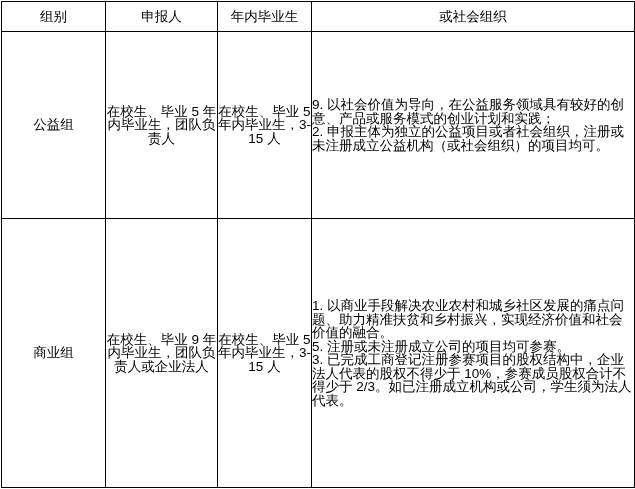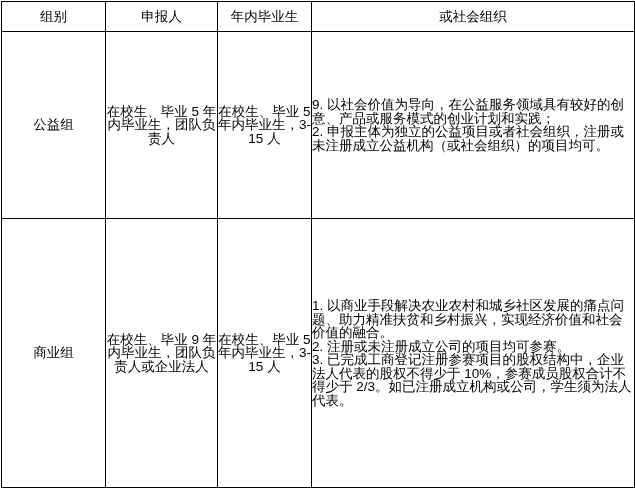--- a/index.html
+++ b/index.html
@@ -100,19 +100,19 @@
           <p>9. 以社会价值为导向，在公益服务领域具有较好的创意、产品或服务模式的创业计划和实践；</p>
           <p>2. 申报主体为独立的公益项目或者社会组织，注册或未注册成立公益机构（或社会组织）的项目均可。</p>
         </td>
       </tr>
       <tr class="row-business">
         <td class="cell-group">商业组</td>
         <td class="cell-center">在校生、毕业 9 年内毕业生，团队负责人或企业法人</td>
         <td class="cell-center-narrow">在校生、毕业 5 年内毕业生，3-15 人</td>
         <td class="cell-cond">
           <p>1. 以商业手段解决农业农村和城乡社区发展的痛点问题、助力精准扶贫和乡村振兴，实现经济价值和社会价值的融合。</p>
-          <p>2. 注册或未注册成立公司的项目均可参赛。</p>
+          <p>5. 注册或未注册成立公司的项目均可参赛。</p>
           <p>3. 已完成工商登记注册参赛项目的股权结构中，企业法人代表的股权不得少于 10%，参赛成员股权合计不得少于 2/3。如已注册成立机构或公司，学生须为法人代表。</p>
         </td>
       </tr>
     </tbody>
   </table>
 </div>
 
 </body></html>

